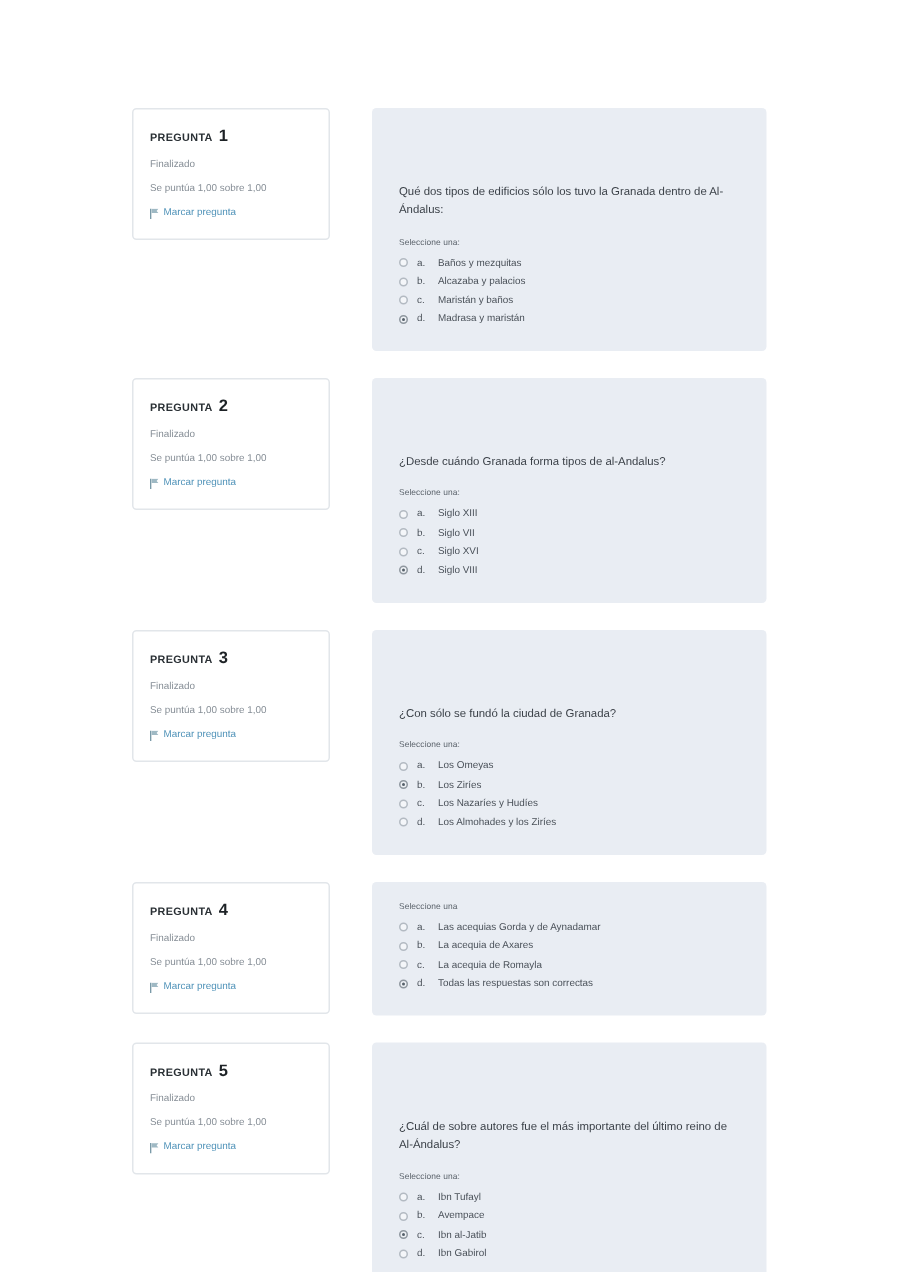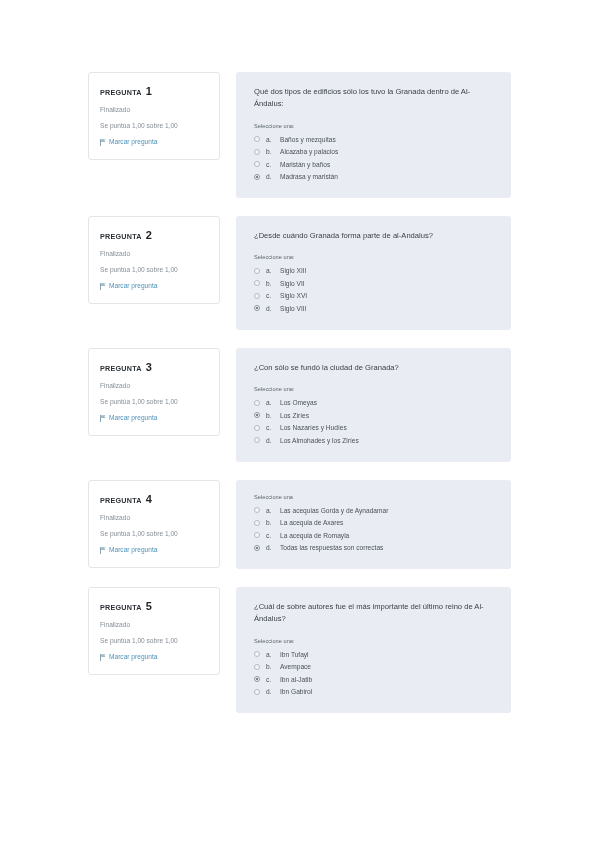--- a/index.html
+++ b/index.html
@@ -23,21 +23,21 @@
   }
   .quiz-list {
     position: absolute;
     left: 88px;
     top: 72px;
     width: 423px;
   }
   .q-block {
     display: flex;
     align-items: flex-start;
-    gap: 16px;
+    gap: 28px;
     margin-bottom: 18px;
   }
   
   .info-card {
     width: 132px;
     box-sizing: border-box;
     background: #ffffff;
     border: 1px solid #e2e6ea;
     border-radius: 3px;
     padding: 12px 11px 13px 11px;
@@ -100,20 +100,21 @@
     padding: 14px 18px 18px 18px;
     box-sizing: border-box;
     min-width: 0;
   }
   .q-text {
     font-size: 7.6px;
     line-height: 1.62;
     color: #3b4148;
     margin-bottom: 12px;
     max-width: 232px;
+    margin-top: 36px;
   }
   .q-prompt {
     font-size: 5.6px;
     color: #5b6view;
     color: #5b636b;
     margin-bottom: 7px;
     letter-spacing: 0.05px;
   }
   .opts {
     display: block;
@@ -224,21 +225,21 @@
             <span class="flag-icon">
               <svg width="6" height="7" viewBox="0 0 6 7" xmlns="http://www.w3.org/2000/svg">
                 <rect x="0" y="0" width="0.9" height="7" fill="#7a9aa8"></rect>
                 <path d="M1.1 0.2 H5.6 L4.4 1.6 L5.6 3.0 H1.1 Z" fill="#9fb9c4"></path>
               </svg>
             </span>
             <span class="flag-label">Marcar pregunta</span>
           </div>
         </div>
         <div class="q-panel">
-          <div class="q-text">¿Desde cuándo Granada forma parte de al-Andalus?</div>
+          <div class="q-text">¿Desde cuándo Granada forma tipos de al-Andalus?</div>
           <div class="q-prompt">Seleccione una:</div>
           <div class="opts">
             <div class="opt">
               <span class="radio"></span>
               <span class="opt-letter">a.</span>
               <span class="opt-label">Siglo XIII</span>
             </div>
             <div class="opt">
               <span class="radio"></span>
               <span class="opt-letter">b.</span>

